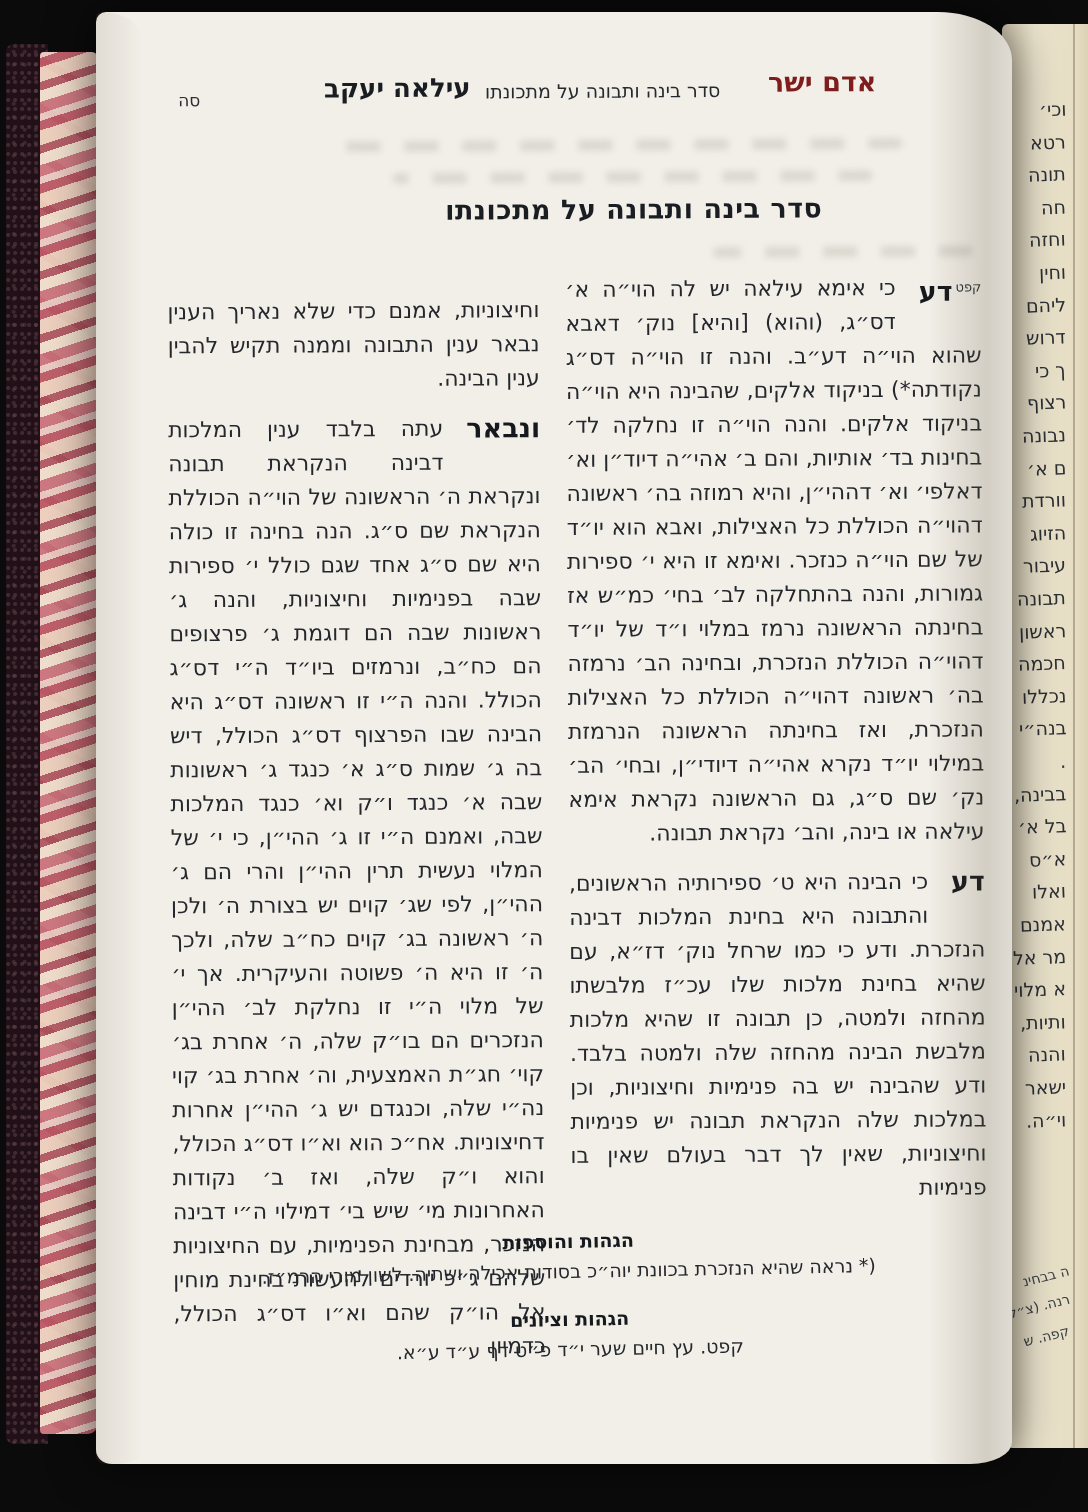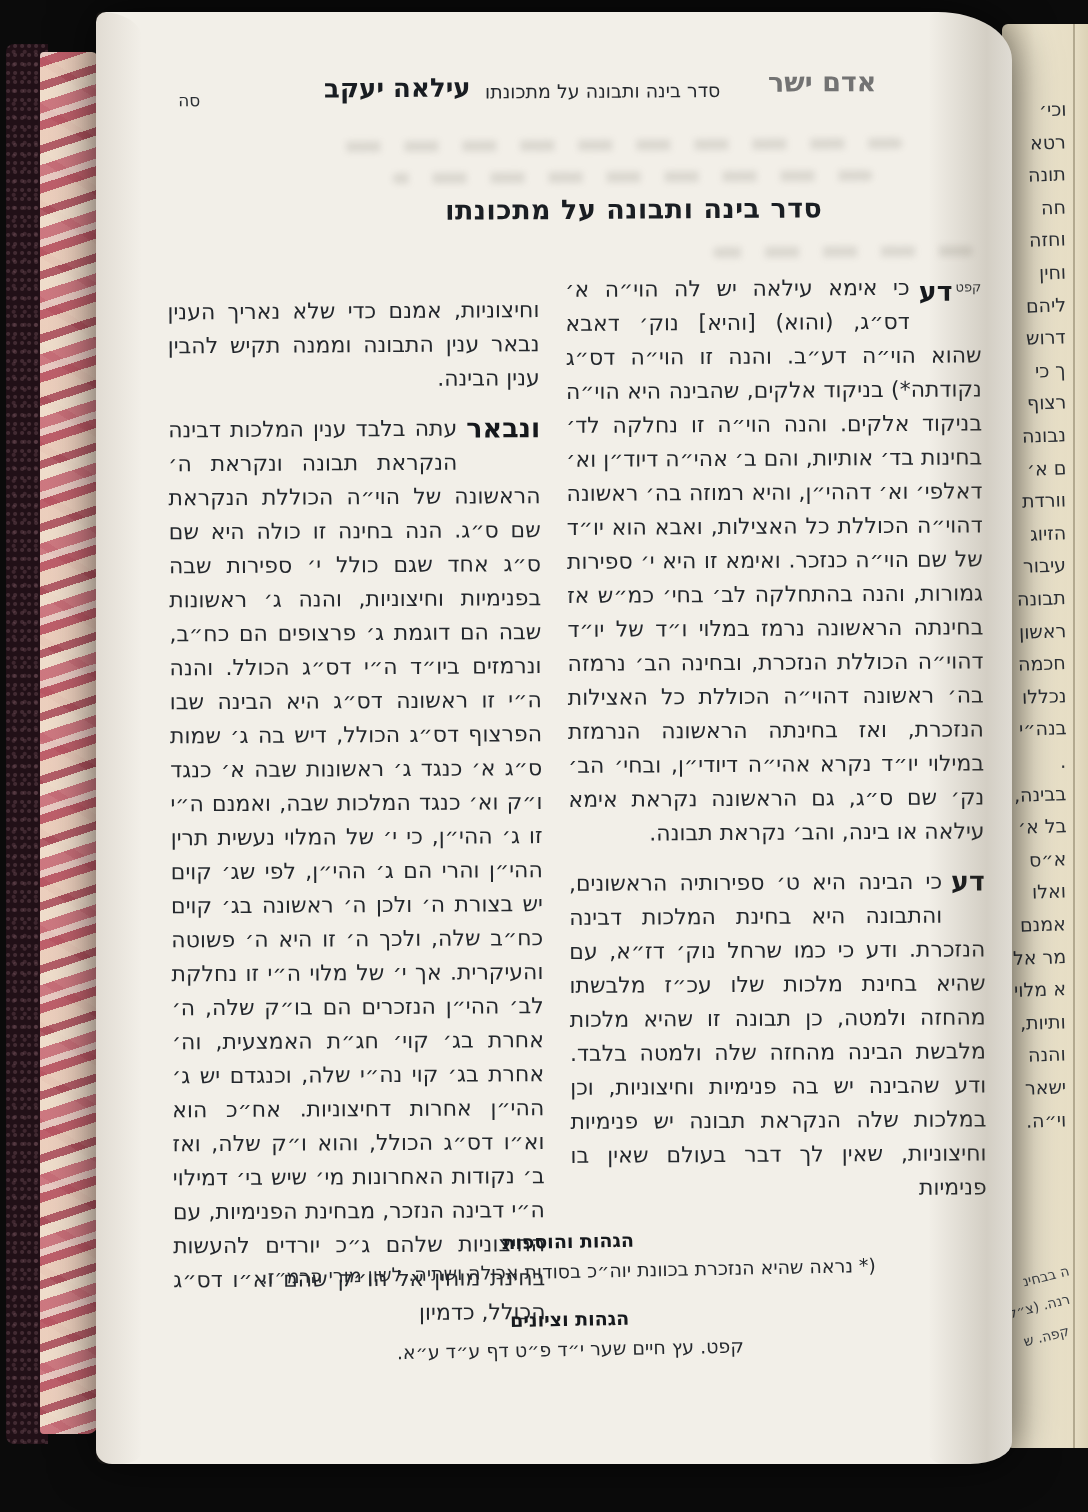--- a/index.html
+++ b/index.html
@@ -39,39 +39,39 @@
     box-shadow:0 0 46px rgba(0,0,0,.65);}
   .main-page::before{content:"";position:absolute;left:0;top:0;bottom:0;width:46px;
     border-radius:inherit;
     background:linear-gradient(to right, rgba(120,100,80,.14), rgba(120,100,80,0));}
   .main-page::after{content:"";position:absolute;right:0;top:0;bottom:0;width:84px;
     border-radius:inherit;pointer-events:none;
     background:linear-gradient(to right, rgba(0,0,0,0), rgba(88,76,52,.20) 70%, rgba(60,50,36,.10));}
   .page-inner{position:absolute;inset:0;transform:rotate(-0.35deg);color:#23272c;}
   
   .hdr span{position:absolute;white-space:nowrap;direction:rtl;}
-  .title-right{left:676px;top:56px;font-size:27px;font-weight:bold;color:#737373;}
+  .title-right{left:676px;top:56px;font-size:27px;font-weight:bold;color:#7f1d1d;}
   .running-title{left:393px;top:68px;font-size:19px;color:#262a2f;}
   .title-left{left:232px;top:60px;font-size:26px;font-weight:bold;color:#191d22;}
   .page-num{left:86px;top:76px;font-size:17px;color:#2b2f34;}
   
   .bleed{position:absolute;height:11px;border-radius:6px;filter:blur(3px);opacity:.5;
     background:repeating-linear-gradient(to left, rgba(125,122,112,.38) 0 34px,
       rgba(125,122,112,0) 34px 58px);}
   
   .text-area{position:absolute;left:74px;right:28px;top:182px;direction:rtl;}
   .section-title{text-align:center;font-size:27px;font-weight:bold;color:#1a1e23;
     letter-spacing:.5px;padding-left:120px;}
   .cols{display:flex;direction:rtl;gap:26px;margin-top:48px;}
   .col{font-size:22px;line-height:34px;text-align:justify;color:#24282d;}
   .col-right{flex:0 0 416px;}
   .col-left{flex:1;padding-top:20px;}
   .para{margin:0 0 16px 0;}
   .para:last-child{margin-bottom:0;}
-  .leadwrap{float:right;height:68px;margin-left:9px;}
+  .leadwrap{float:right;height:68px;margin-left:23px;}
   .lead{font-weight:bold;font-size:27px;color:#15181c;}
   .marker{font-size:13px;vertical-align:9px;margin-left:3px;color:#2b2f34;}
   
   .footnotes{position:absolute;left:70px;right:46px;top:1218px;direction:rtl;
     text-align:center;transform:rotate(-0.75deg);}
   .fn-title{font-weight:bold;font-size:19px;color:#16191d;margin:0 0 8px 0;}
   .fn-text{font-size:19px;color:#25292e;margin:0 0 26px 0;}
   .fn-marker{unicode-bidi:isolate;direction:ltr;}
 </style>
 </head>

